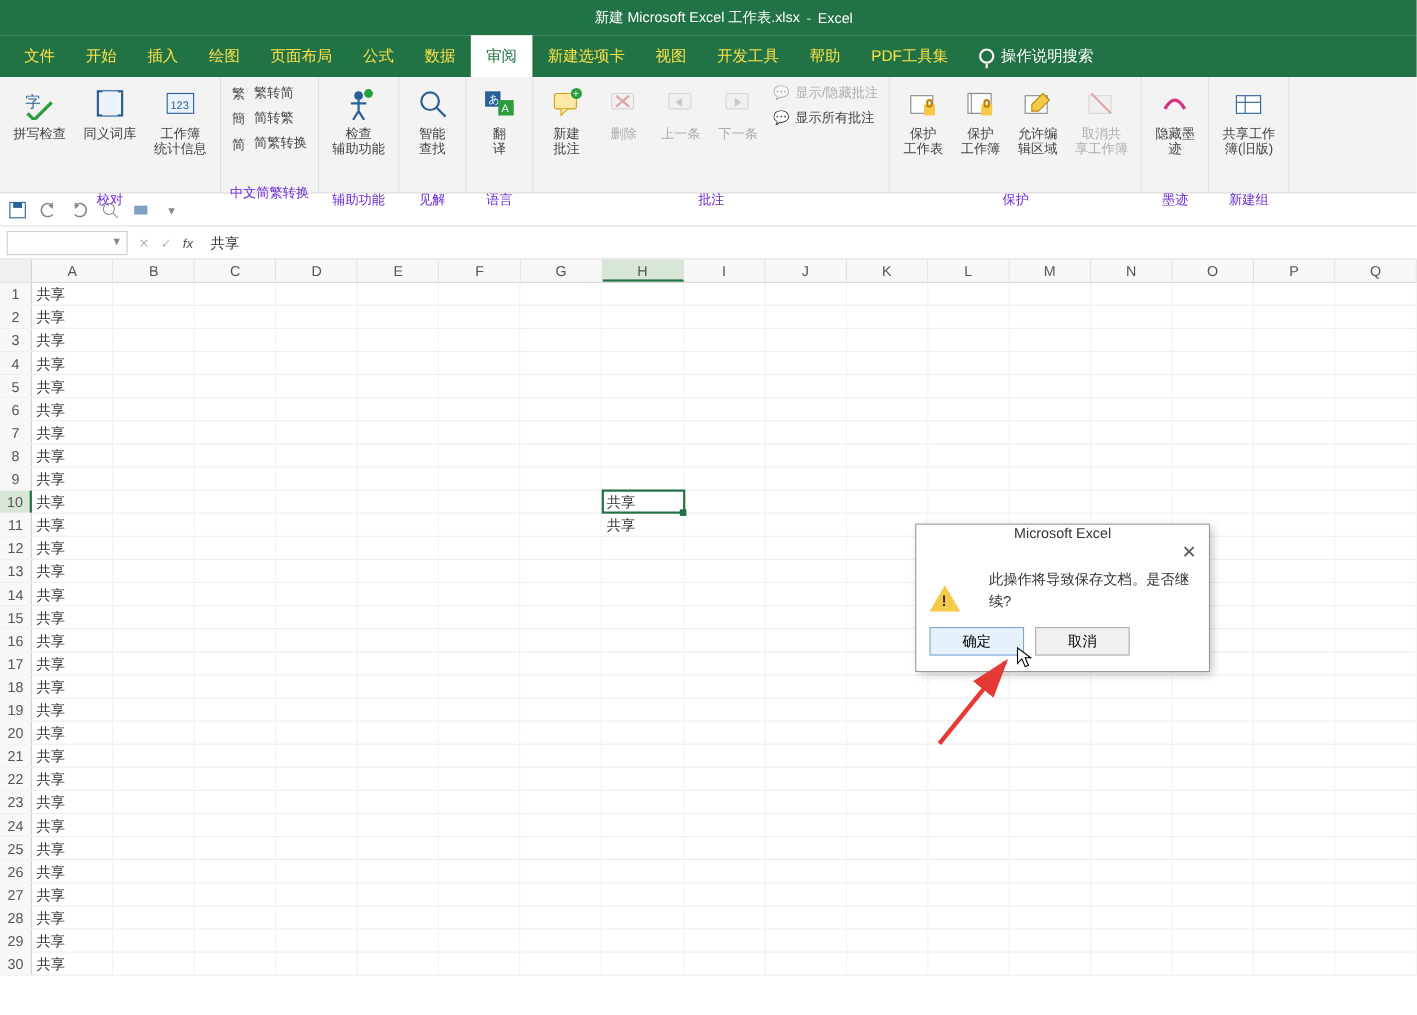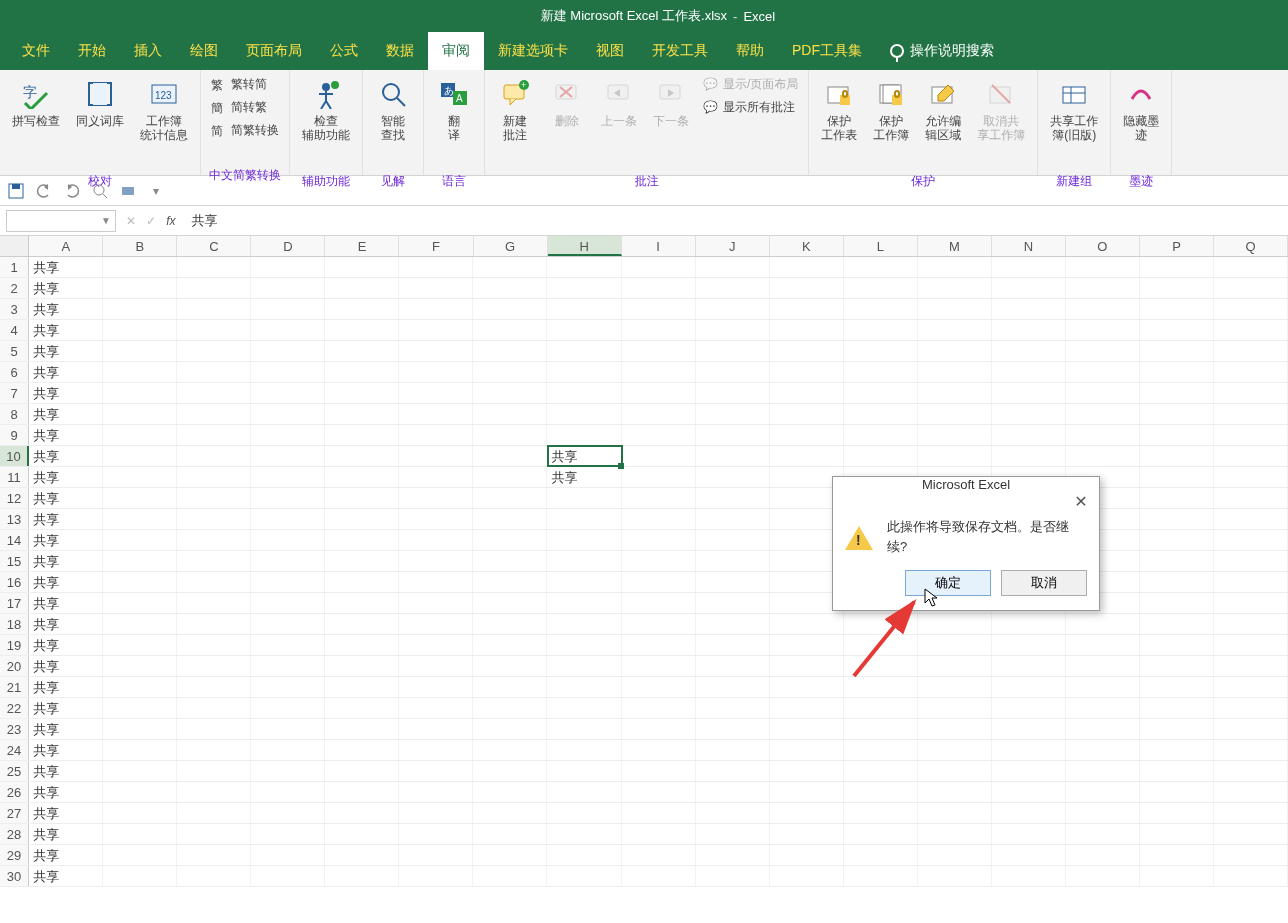--- a/index.html
+++ b/index.html
@@ -51,25 +51,25 @@
 .row-h { width:30px; border-right:1px solid #ccc; text-align:center; font-size:13px; color:#555; line-height:21px; background:#f8f8f8; }
 .row-h.sel { background:#d8e6d8; border-right:2px solid #217346; }
 .cell { width:76px; border-right:1px solid #f2f2f2; font-size:13px; padding:0 4px; line-height:21px; color:#333; position:relative; }
 .cell.active { outline:2px solid #217346; outline-offset:-1px; background:#fff; z-index:2; }
 .cell.active:after { content:""; position:absolute; right:-3px; bottom:-3px; width:6px; height:6px; background:#217346; }
 
 
 .dialog { position:absolute; left:832px; top:476px; width:268px; background:#fff; border:1px solid #999; box-shadow:3px 3px 8px rgba(0,0,0,0.25); z-index:10; }
 .dialog-title { height:30px; display:flex; align-items:center; padding:0 8px; font-size:13px; color:#333;flex-direction:column; }
 .dialog-title .close { margin-left:auto; cursor:pointer; font-size:16px; color:#555; width:20px; text-align:center; }
-.dialog-body { padding:10px 12px 14px 12px; display:flex; gap:14px; align-items:center; }
+.dialog-body { padding:10px 12px 14px 12px; display:flex; gap:26px; align-items:flex-end; }
 .warn-icon { width:0; height:0; border-left:14px solid transparent; border-right:14px solid transparent; border-bottom:24px solid #f7c948; position:relative; margin-top:2px; }
 .warn-icon:after { content:"!"; position:absolute; left:-3px; top:6px; color:#333; font-weight:bold; font-size:14px; }
 .dialog-msg { font-size:13px; color:#333; line-height:1.5; }
-.dialog-buttons { display:flex; gap:10px; justify-content:flex-end; padding:0 12px 14px 12px; }
+.dialog-buttons { display:flex; gap:10px; justify-content:flex-start; padding:0 12px 14px 12px; }
 .dbtn { width:86px; height:26px; border:1px solid #adadad; background:#f0f0f0; font-size:13px; cursor:pointer; }
 .dbtn.primary { border:1px solid #7aa7d6; background:#e5f1fb; }
 
 
 .arrow { position:absolute; z-index:20; pointer-events:none; }
 .cursor { position:absolute; z-index:21; pointer-events:none; }
 
 
 svg { display:block; }
 </style>
@@ -248,21 +248,21 @@
             <svg width="30" height="30">
               <rect x="4" y="6" width="20" height="14" rx="2" fill="#eee" stroke="#aaa"></rect>
               <path d="M12 10 L18 14 L12 18" fill="#888"></path>
             </svg>
           </span>
         <span class="lbl">下一条</span>
       </div>
       <div class="rb-stack">
         <div class="rb-small" style="opacity:0.4;">
             <span class="sicon">💬</span>
-            <span>显示/页面布局</span>
+            <span>显示/隐藏批注</span>
           </div>
         <div class="rb-small">
             <span class="sicon">💬</span>
             <span>显示所有批注</span>
           </div>
       </div>
     </div>
     <div class="ribbon-group-label">批注</div>
   </div>
 
@@ -313,45 +313,45 @@
         </div>
     </div>
     <div class="ribbon-group-label">保护</div>
   </div>
 
   <div class="ribbon-group">
     <div class="ribbon-group-body">
       <div class="rb-btn">
           <span class="icon">
             <svg width="30" height="30">
+              <path d="M6 20 Q15 4 24 20" stroke="#d63384" stroke-width="3" fill="none"></path>
+            </svg>
+          </span>
+          <span class="lbl">隐藏墨
+迹</span>
+        </div>
+    </div>
+    <div class="ribbon-group-label">墨迹</div>
+  </div>
+
+  <div class="ribbon-group">
+    <div class="ribbon-group-body">
+      <div class="rb-btn">
+          <span class="icon">
+            <svg width="30" height="30">
               <rect x="4" y="8" width="22" height="16" fill="#fff" stroke="#2a6099"></rect>
               <line x1="4" y1="14" x2="26" y2="14" stroke="#2a6099"></line>
               <line x1="12" y1="8" x2="12" y2="24" stroke="#2a6099"></line>
             </svg>
           </span>
           <span class="lbl">共享工作
 簿(旧版)</span>
         </div>
     </div>
     <div class="ribbon-group-label">新建组</div>
-  </div>
-
-  <div class="ribbon-group">
-    <div class="ribbon-group-body">
-      <div class="rb-btn">
-          <span class="icon">
-            <svg width="30" height="30">
-              <path d="M6 20 Q15 4 24 20" stroke="#d63384" stroke-width="3" fill="none"></path>
-            </svg>
-          </span>
-          <span class="lbl">隐藏墨
-迹</span>
-        </div>
-    </div>
-    <div class="ribbon-group-label">墨迹</div>
   </div>
 </div>
 
 <div class="qat">
   <span class="qbtn">
       <svg width="16" height="16">
         <rect x="1" y="1" width="14" height="14" fill="none" stroke="#2a6099"></rect>
         <rect x="4" y="1" width="8" height="5" fill="#2a6099"></rect>
       </svg>
     </span>

